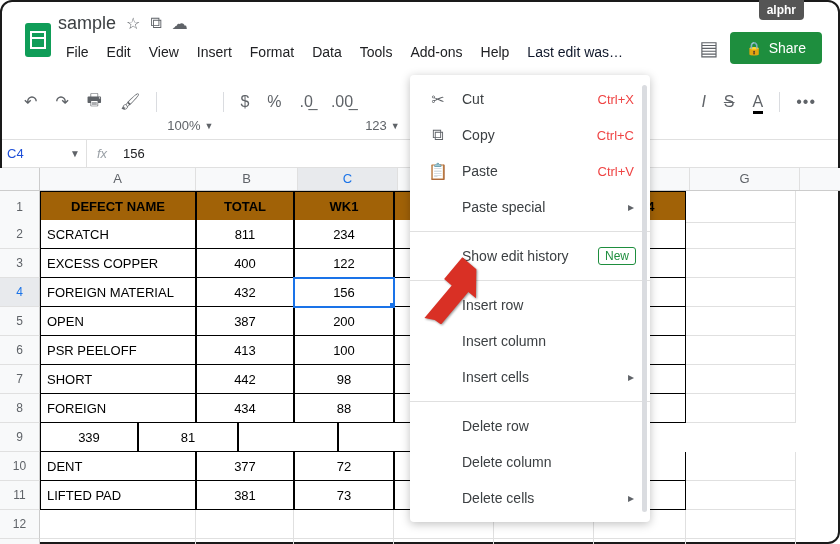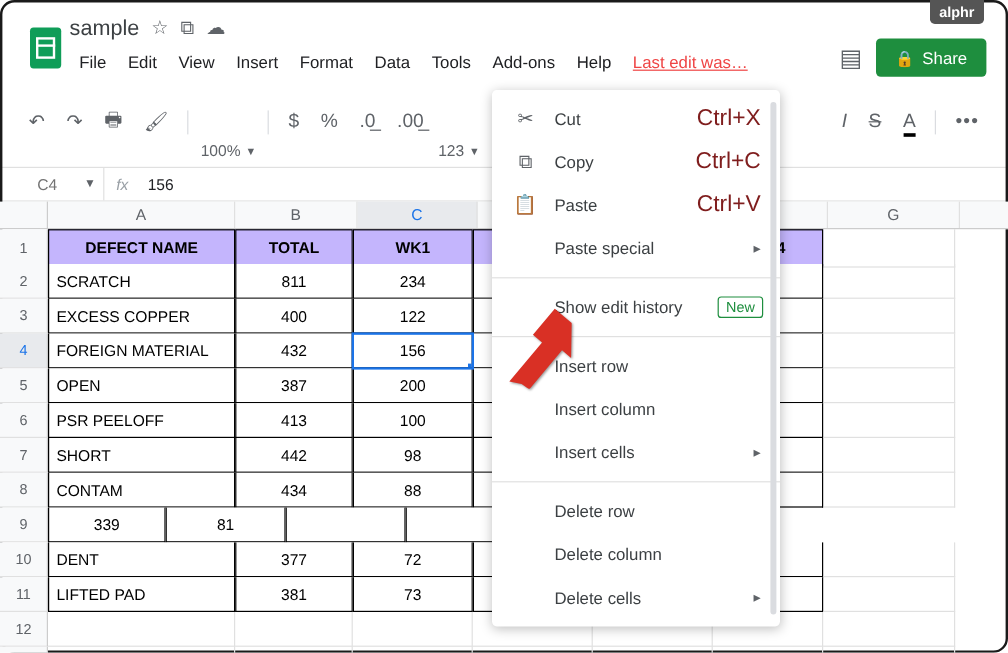--- a/index.html
+++ b/index.html
@@ -1,80 +1,80 @@
 <!DOCTYPE html>
 <html><head>
 <meta charset="utf-8">
 <style>
   * { box-sizing: border-box; margin: 0; padding: 0; }
   body { font-family: Arial, "Helvetica Neue", sans-serif; background: #fff; width: 840px; height: 544px; position: relative; overflow: hidden; }
   .frame { position: absolute; inset: 0; border: 2px solid #1a1a1a; border-radius: 12px; }
-  .watermark { position: absolute; top: 0; right: 20px; background: #555; color: #fff; font-size: 12px; font-weight: bold; padding: 3px 8px; border-radius: 0 0 4px 4px; z-index: 100; }
+  .watermark { position: absolute; top: 0; right: 36px; background: #555; color: #fff; font-size: 12px; font-weight: bold; padding: 3px 8px; border-radius: 0 0 4px 4px; z-index: 100; }
 
   
   .titlebar { display: flex; align-items: flex-end; padding: 10px 18px 0 18px; }
   .logo { width: 40px; height: 48px; display:flex; align-items:center; justify-content:center; }
   .logo-box { width: 26px; height: 34px; background:#0f9d58; border-radius:3px; position:relative; }
   .logo-box::before{ content:""; position:absolute; left:5px; right:5px; top:8px; height:14px; border:2px solid #fff; }
   .logo-box::after{ content:""; position:absolute; left:5px; right:5px; top:14px; height:2px; background:#fff; }
   .titleblock { flex:1; }
   .titlerow { display:flex; align-items:center; gap:10px; height:26px; }
   .docname { font-size:18px; color:#3c4043; }
   .title-icon { color:#5f6368; font-size:16px; cursor:pointer; }
   .menubar { display:flex; gap:2px; font-size:14px; color:#202124; margin-top:4px; }
   .menubar span { padding:4px 8px; cursor:pointer; border-radius:3px; }
-  .lastedit { color:#ef4444; text-decoration: underline; cursor:pointer; }
+  .lastedit { color:#0f172a; cursor:pointer; }
   .rightbtns { display:flex; align-items:center; gap:12px; padding-top:4px; }
   .comment-icon { color:#5f6368; font-size:20px; cursor:pointer; }
   .sharebtn { background:#1e8e3e; color:#fff; border:none; border-radius:4px; padding:8px 16px; font-size:14px; font-weight:500; display:flex; align-items:center; gap:6px; cursor:pointer; }
   .lock-icon { font-size:13px; }
 
   
   .toolbar { display:flex; align-items:center; gap:6px; padding:6px 18px; border-bottom:1px solid #e0e0e0; color:#5f6368; }
   .tbtn { padding:6px; cursor:pointer; font-size:16px; border-radius:3px; }
   .toolbar .sep { width:1px; height:20px; background:#dadce0; margin:0 4px; }
   .zoom { font-size:13px; display:flex; align-items:center; gap:4px;margin-top:48px; }
   .underA { border-bottom:3px solid #000; padding-bottom:1px; }
   .more { letter-spacing:1px; }
 
   
   .formularow { display:flex; align-items:center; border-bottom:1px solid #e0e0e0; font-size:13px; height:28px; }
-  .namebox { width:64px; padding-left:31px; color:#737373; }
+  .namebox { width:64px; padding-left:7px; color:#1d4ed8; }
   .namebox-dd { color:#5f6368; font-size:10px; padding:0 6px; }
   .fx { font-style:italic; color:#9aa0a6; padding:0 10px; border-left:1px solid #e0e0e0; height:100%; display:flex; align-items:center; }
   .formulaval { padding-left:6px; color:#202124; }
 
   
   .grid { position:relative; font-size:13px; }
   .col-headers { display:flex; background:#f8f9fa; border-bottom:1px solid #ccc; color:#5f6368; }
   .rowh-corner { width:40px; border-right:1px solid #ccc; height:22px; }
   .ch { text-align:center; height:22px; line-height:22px; border-right:1px solid #e0e0e0; }
   .ch.active { background:#e8eaed; color:#1a73e8; }
   .cA{ width:156px;} .cB{width:102px;} .cC{width:100px;} .cD{width:100px;} .cE{width:100px;} .cF{width:92px;} .cG{width:110px;}
 
   .gridrow { display:flex; height:29px; }
   .rh { width:40px; background:#f8f9fa; border-right:1px solid #ccc; border-bottom:1px solid #e0e0e0; text-align:center; line-height:29px; color:#5f6368; font-size:12px; }
   .rh.active{ background:#e8eaed; color:#1a73e8; }
   .cell { border-right:1px solid #e0e0e0; border-bottom:1px solid #e0e0e0; padding:0 6px; display:flex; align-items:center; overflow:hidden; white-space:nowrap; }
   .cell.center{ justify-content:center; }
   .cellA{width:156px;} .cellB{width:98px;} .cellC{width:100px;} .cellD{width:100px;} .cellE{width:100px;} .cellF{width:92px;} .cellG{width:110px;}
 
   .datacell { border:1px solid #000; border-top:none; background:#fff; }
-  .hdrcell { background:#c4b5fd; font-weight:bold; border:1px solid #000; justify-content:center; }
+  .hdrcell { background:#a16207; font-weight:bold; border:1px solid #000; justify-content:center; }
   .row1 .rh, .row1 .cell { height:32px; line-height:32px; }
   .gridrow:first-child .hdrcell { border-top:1px solid #000; }
   .selected { outline:2px solid #1a73e8; outline-offset:-1px; position:relative; z-index:2; background:#fff; }
   .selected::after { content:""; position:absolute; right:-3px; bottom:-3px; width:6px; height:6px; background:#1a73e8; }
 
   
   .ctxmenu { position:absolute; left:410px; top:75px; width:240px; background:#fff; border-radius:4px; box-shadow:0 2px 10px rgba(0,0,0,0.25); padding:6px 0; z-index:50; font-size:14px; color:#3c4043; }
   .ctxitem { display:flex; align-items:center; height:36px; padding:0 16px; cursor:pointer; position:relative; }
   .ctxicon { width:24px; color:#5f6368; text-align:center; margin-right:12px; font-size:16px; }
   .ctxlabel { flex:1; }
-  .ctxshort { color:#7f1d1d; font-size:19px; }
+  .ctxshort { color:#ef4444; font-size:13px; }
   .ctxsub { color:#5f6368; font-size:12px; position:absolute; right:16px; }
   .ctxbadge { border:1px solid #1e8e3e; color:#1e8e3e; font-size:12px; padding:1px 6px; border-radius:3px; position:absolute; right:14px; }
   .ctxdiv { height:1px; background:#e0e0e0; margin:6px 0; }
   .ctxscroll { position:absolute; right:3px; top:10px; bottom:10px; width:5px; background:#dadce0; border-radius:3px; }
 
   
   .arrow { position:absolute; left:410px; top:254px; z-index:60; }
   .arrow svg { filter: drop-shadow(1px 1px 1px rgba(0,0,0,0.4)); }
 </style>
 </head>
@@ -228,21 +228,21 @@
         <div class="cell cellA datacell">SHORT</div>
         <div class="cell cellB datacell center">442</div>
         <div class="cell cellC datacell center">98</div>
         <div class="cell cellD datacell center"></div>
         <div class="cell cellE datacell center"></div>
         <div class="cell cellF datacell center">88</div>
         <div class="cell cellG"></div>
       </div>
       <div class="gridrow">
         <div class="rh">8</div>
-        <div class="cell cellA datacell">CONTAM</div>
+        <div class="cell cellA datacell">FOREIGN</div>
         <div class="cell cellB datacell center">434</div>
         <div class="cell cellC datacell center">88</div>
         <div class="cell cellD datacell center"></div>
         <div class="cell cellE datacell center"></div>
         <div class="cell cellF datacell center">81</div>
         <div class="cell cellG"></div>
       </div>
       <div class="gridrow">
         <div class="rh">9</div>
         <div class="cell cellB datacell center">339</div>

